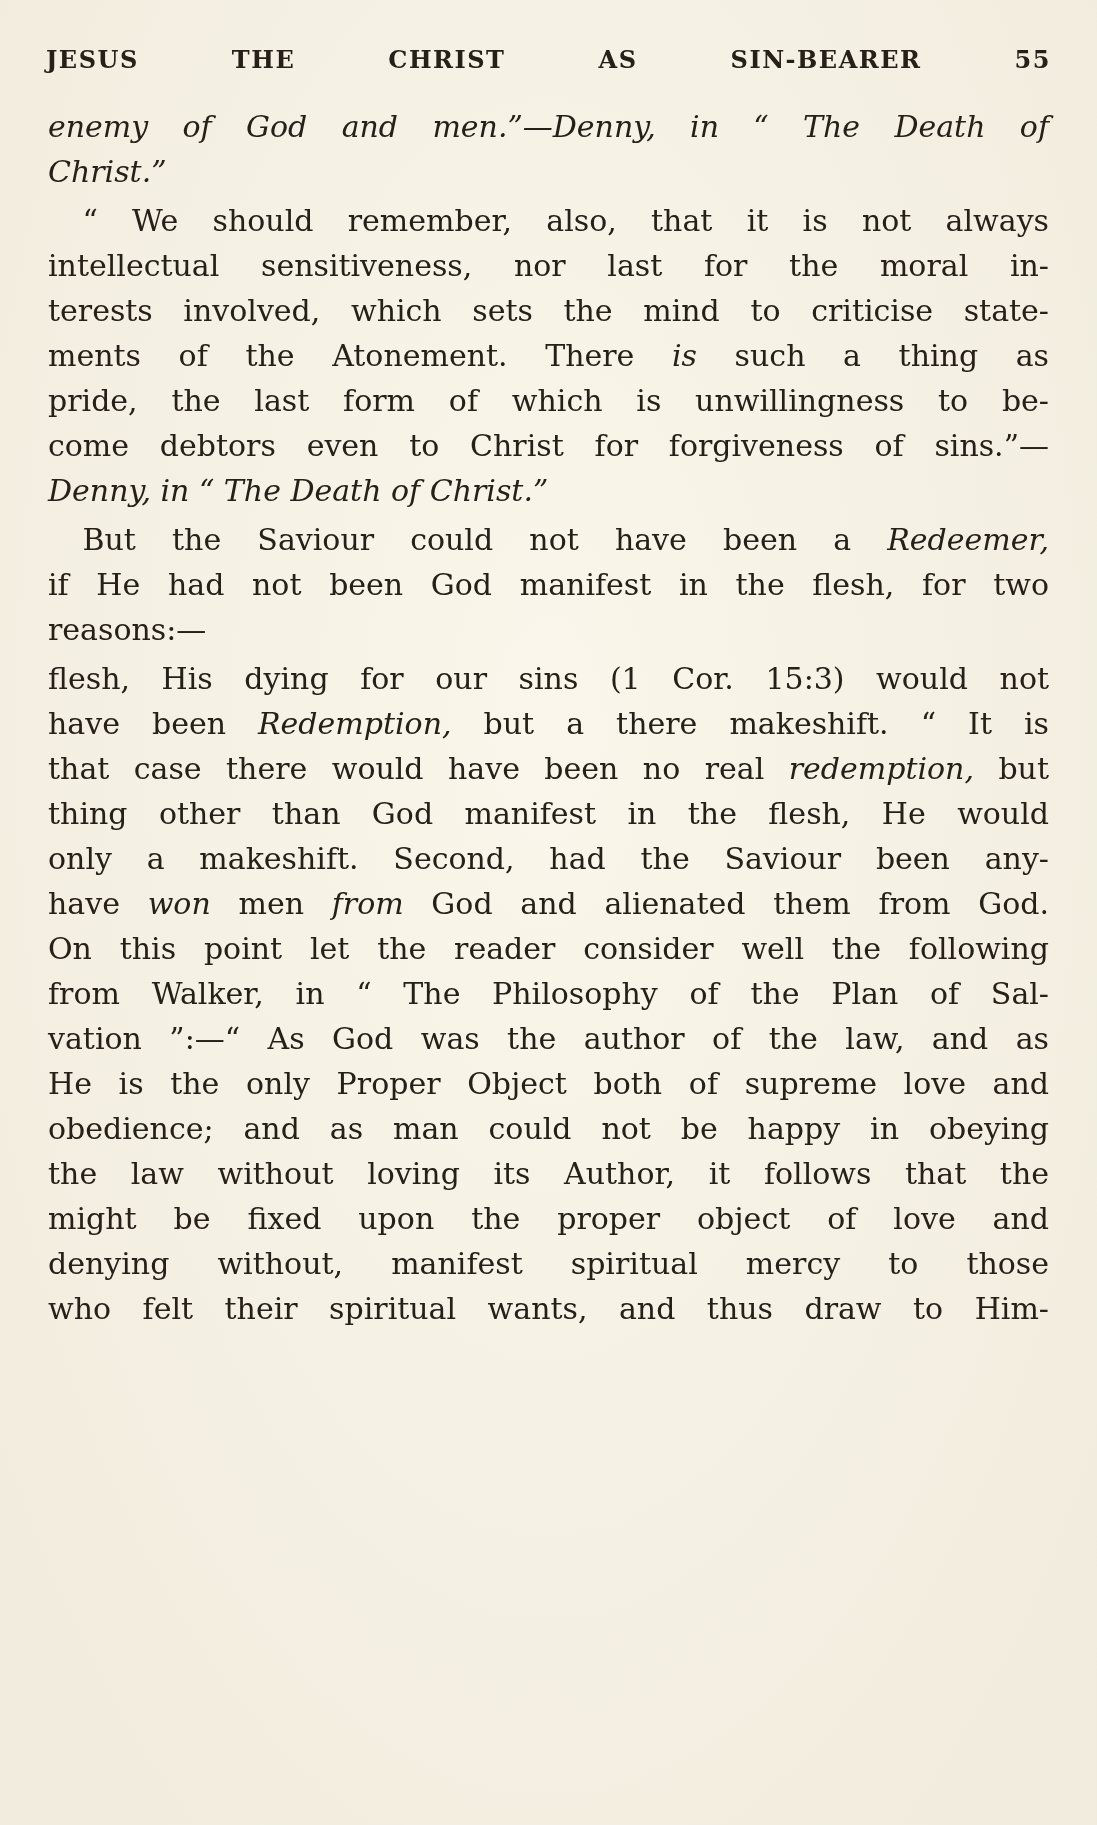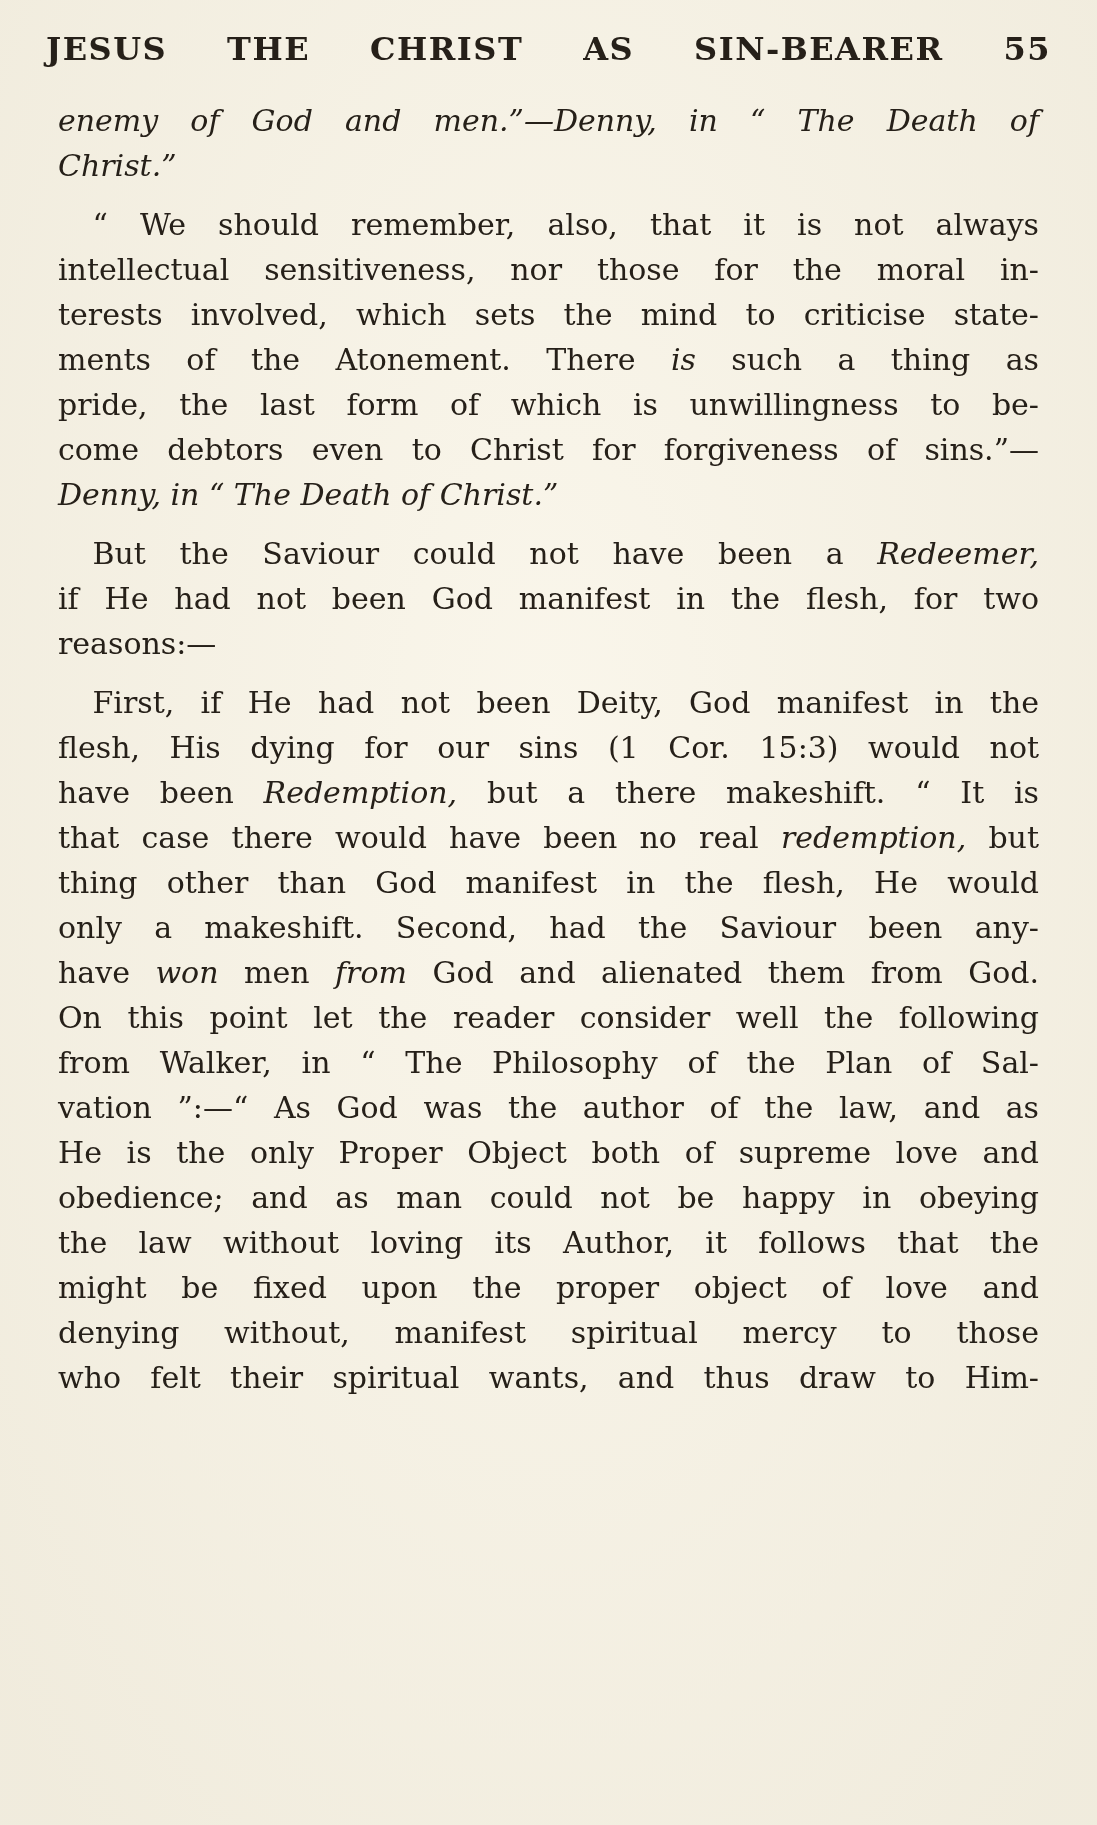--- a/index.html
+++ b/index.html
@@ -15,31 +15,31 @@
     box-sizing: border-box;
     width: 1097px;
     height: 1825px;
     padding: 30px 44px 0 44px;
     background:
       radial-gradient(ellipse at 50% 40%, rgba(255,255,255,0.25), rgba(0,0,0,0.03) 95%),
       var(--paper, #f8f3e4);
   }
   .running-head {
     font-weight: bold;
-    font-size: 32px;
+    font-size: 24px;
     letter-spacing: 1.5px;
     text-align: justify;
     text-align-last: justify;
-    margin: 0 2px 30px 2px;
+    margin: 15px 2px 30px 2px;
   }
   .text-block {
     font-size: 30px;
     line-height: 45px;
   }
-  .para { margin: 14px; }
+  .para { margin: 4px; }
   .line {
     text-align: justify;
     text-align-last: justify;
   }
   .line.last { text-align-last: left; }
   .line.indent { text-indent: 1.15em; }
   .seg.it { font-style: italic; }
 </style>
 </head>
 <body>
@@ -49,34 +49,33 @@
     <span>JESUS THE CHRIST AS SIN-BEARER</span>
     <span>55</span>
   </div>
   <div class="text-block">
       <div class="para">
         <div class="line"><span class="seg it">enemy of God and men.”—Denny, in “ The Death of</span></div>
         <div class="line last"><span class="seg it">Christ.”</span></div>
       </div>
       <div class="para">
         <div class="line indent"><span class="seg">“ We should remember, also, that it is not always</span></div>
-        <div class="line"><span class="seg">intellectual sensitiveness, nor those for the moral in-</span></div>
+        <div class="line"><span class="seg">intellectual sensitiveness, nor last for the moral in-</span></div>
         <div class="line"><span class="seg">terests involved, which sets the mind to criticise state-</span></div>
         <div class="line"><span class="seg">ments of the Atonement. There </span><span class="seg it">is</span><span class="seg"> such a thing as</span></div>
         <div class="line"><span class="seg">pride, the last form of which is unwillingness to be-</span></div>
         <div class="line"><span class="seg">come debtors even to Christ for forgiveness of sins.”—</span></div>
         <div class="line last"><span class="seg it">Denny, in “ The Death of Christ.”</span></div>
       </div>
       <div class="para">
         <div class="line indent"><span class="seg">But the Saviour could not have been a </span><span class="seg it">Redeemer,</span></div>
         <div class="line"><span class="seg">if He had not been God manifest in the flesh, for two</span></div>
         <div class="line last"><span class="seg">reasons:—</span></div>
       </div>
       <div class="para">
-        <div class="line indent"><span class="seg">First, if He had not been Deity, God manifest in the</span></div>
         <div class="line"><span class="seg">flesh, His dying for our sins (1 Cor. 15:3) would not</span></div>
         <div class="line"><span class="seg">have been </span><span class="seg it">Redemption,</span><span class="seg"> but a there makeshift. “ It is</span></div>
         <div class="line"><span class="seg">that case there would have been no real </span><span class="seg it">redemption,</span><span class="seg"> but</span></div>
         <div class="line"><span class="seg">thing other than God manifest in the flesh, He would</span></div>
         <div class="line"><span class="seg">only a makeshift. Second, had the Saviour been any-</span></div>
         <div class="line"><span class="seg">have </span><span class="seg it">won</span><span class="seg"> men </span><span class="seg it">from</span><span class="seg"> God and alienated them from God.</span></div>
         <div class="line"><span class="seg">On this point let the reader consider well the following</span></div>
         <div class="line"><span class="seg">from Walker, in “ The Philosophy of the Plan of Sal-</span></div>
         <div class="line"><span class="seg">vation ”:—“ As God was the author of the law, and as</span></div>
         <div class="line"><span class="seg">He is the only Proper Object both of supreme love and</span></div>

